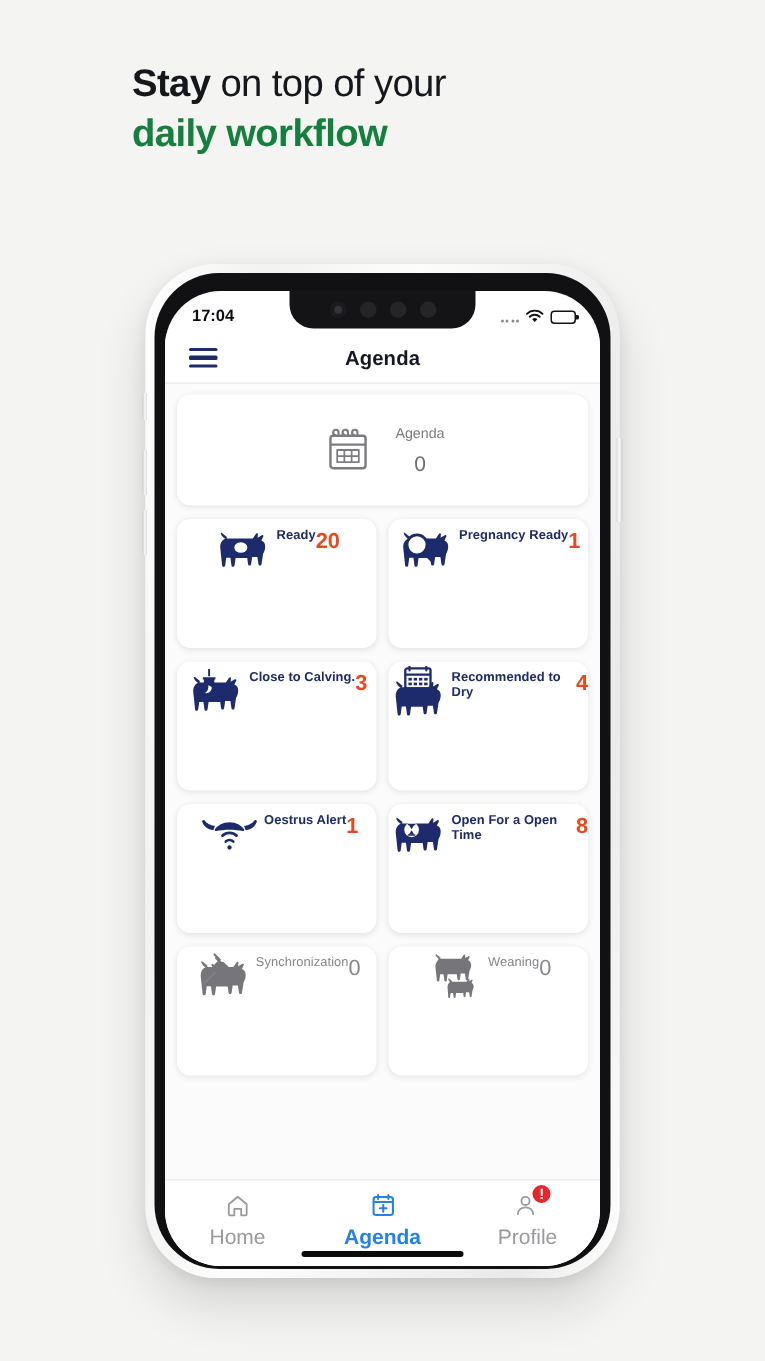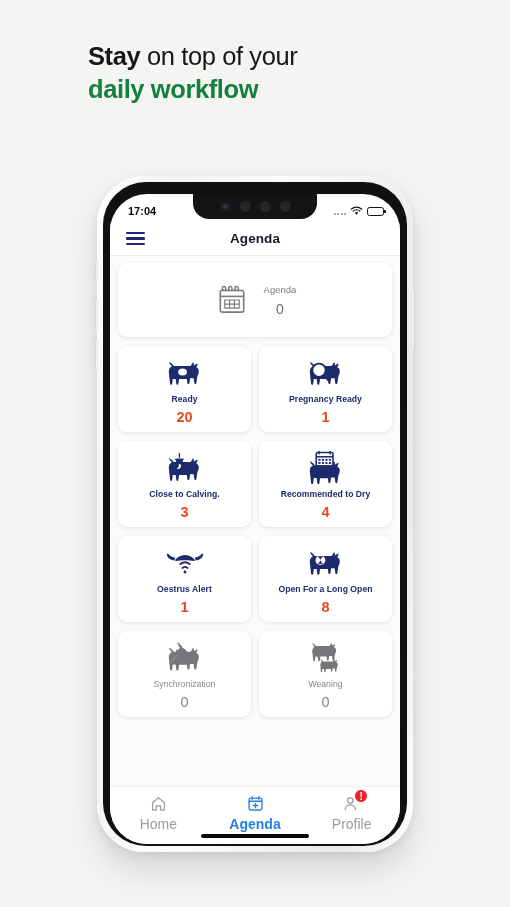--- a/index.html
+++ b/index.html
@@ -102,21 +102,21 @@
   }
   .agenda-card .cal-icon { color: #7c7c80; }
   .agenda-card .txt { display: flex; flex-direction: column; align-items: center; gap: 6px; }
   .agenda-card .lbl { font-size: 9.5px; color: #7c7c80; }
   .agenda-card .val { font-size: 14px; color: #6e6e72; }
 
   .grid { display: grid; grid-template-columns: 1fr 1fr; gap: 9px 8px; }
   .tile {
     background: #fff; border-radius: 9px; height: 86px;
     box-shadow: 0 1px 4px rgba(0,0,0,0.10);
-    display: flex; flex-direction: column; align-items: center; justify-content: center;
+    display: flex; flex-direction: row; align-items: flex-start; justify-content: center;
     padding-top: 2px; cursor: pointer;
   }
   .tile .ico { height: 36px; display: flex; align-items: center; justify-content: center; }
   .tile .lbl { font-size: 8.6px; font-weight: 700; color: #1d2a6b; margin-top: 3px; letter-spacing: 0.05px; }
   .tile .val { font-size: 14.5px; font-weight: 700; color: #e8491e; margin-top: 5px; }
   .tile.disabled .lbl { color: #86868a; font-weight: 400; }
   .tile.disabled .val { color: #86868a; font-weight: 400; }
 
   
   .tabbar {
@@ -303,21 +303,21 @@
         <div class="tile">
           <div class="ico">
             <svg width="42" height="30" viewBox="0 0 60 42">
               <path d="M13 12c-2.5-1-4.5-3-5.5-5.2-.4-.9.4-1.6 1.1-1l4.6 3.7z" fill="#1d2a6b"></path>
               <path d="M12 11h26l3-4.5c.6-.9 1.8-.5 1.8.5l-.3 3.2 4-2.3c.9-.5 1.8.3 1.4 1.2l-1.8 3.8c2.5 1.1 3.6 3 3.6 5.6 0 4-2 7-2 7l-1.5 10c-.1.8-.8 1.2-1.5 1.2s-1.3-.5-1.4-1.2l-1-7h-5l-1 7c-.1.8-.8 1.2-1.5 1.2s-1.3-.5-1.4-1.2l-.8-6H21.5l-1 7.2c-.1.8-.8 1.2-1.5 1.2s-1.3-.5-1.4-1.2l-1-7.3h-4l-1 7.3c-.1.8-.8 1.2-1.5 1.2s-1.3-.5-1.4-1.2L7 21c-.3-2.4-.1-5 1.2-6.9C9.3 12.5 10.6 11.4 12 11z" fill="#1d2a6b"></path>
               <circle cx="22" cy="17" r="7" fill="#ffffff"></circle>
               <path d="M19.5 12.5h5l-2.5 4-2.5-4zM19.5 21.5h5l-2.5-4-2.5 4z" fill="#1d2a6b"></path>
               <path d="M19 12h6M19 22h6" stroke="#1d2a6b" stroke-width="1.4" stroke-linecap="round"></path>
             </svg>
           </div>
-          <div class="lbl">Open For a Long Open</div>
+          <div class="lbl">Open For a Open Time</div>
           <div class="val">8</div>
         </div>
 
         <div class="tile disabled">
           <div class="ico">
             <svg width="42" height="32" viewBox="0 0 60 44">
               <path d="M13 14c-2.5-1-4.5-3-5.5-5.2-.4-.9.4-1.6 1.1-1l4.6 3.7z" fill="#76767a"></path>
               <path d="M12 13h26l3-4.5c.6-.9 1.8-.5 1.8.5l-.3 3.2 4-2.3c.9-.5 1.8.3 1.4 1.2l-1.8 3.8c2.5 1.1 3.6 3 3.6 5.6 0 4-2 7-2 7l-1.5 10c-.1.8-.8 1.2-1.5 1.2s-1.3-.5-1.4-1.2l-1-7h-5l-1 7c-.1.8-.8 1.2-1.5 1.2s-1.3-.5-1.4-1.2l-.8-6H21.5l-1 7.2c-.1.8-.8 1.2-1.5 1.2s-1.3-.5-1.4-1.2l-1-7.3h-4l-1 7.3c-.1.8-.8 1.2-1.5 1.2s-1.3-.5-1.4-1.2L7 23c-.3-2.4-.1-5 1.2-6.9C9.3 14.5 10.6 13.4 12 13z" fill="#76767a"></path>
               <g stroke="#ffffff" stroke-width="1.6" fill="none">
                 <path d="M10 28l14-14"></path>

